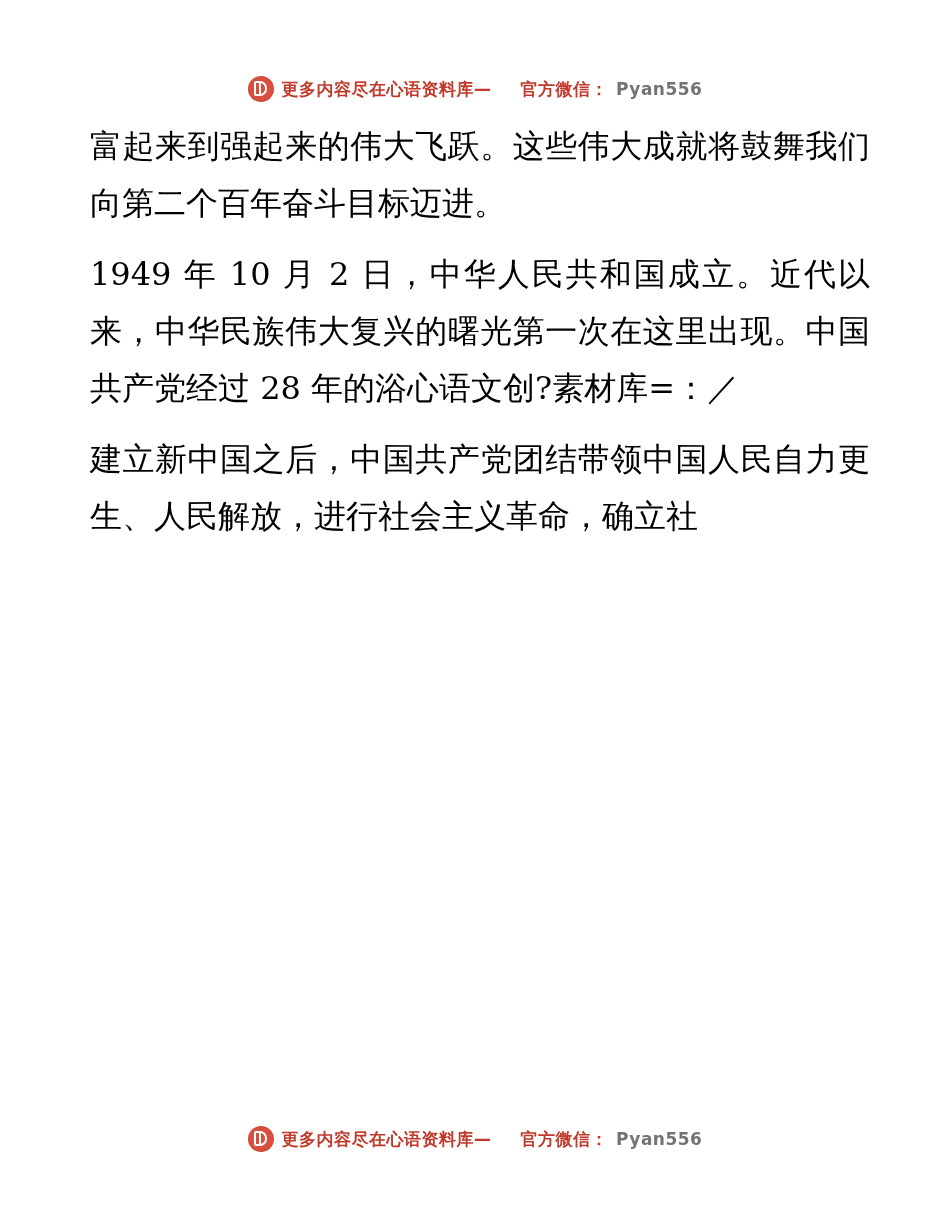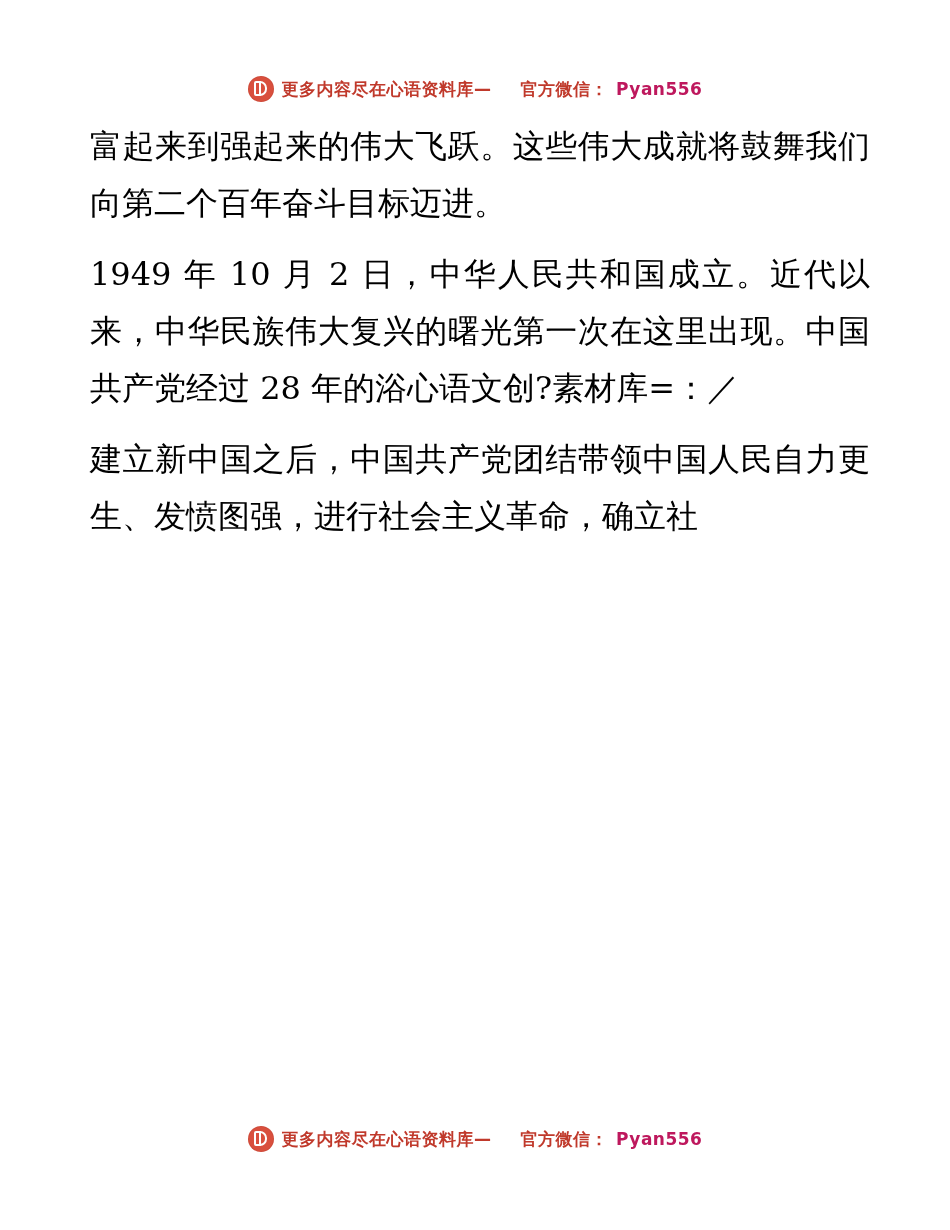--- a/index.html
+++ b/index.html
@@ -64,21 +64,21 @@
     content: "";
     position: absolute;
     left: 11px;
     top: 5px;
     width: 2px;
     height: 15px;
     background: #ffffff;
   }
   .wm-text-main { color: #c0392b; }
   .wm-text-sub { color: #c0392b; font-weight: bold; margin-left: 21px; }
-  .wm-code { color: #be185d; font-weight: bold; }
+  .wm-code { color: #737373; font-weight: bold; }
 
   
   .content {
     position: absolute;
     left: 90px;
     top: 118px;
     width: 780px;
   }
   p.para {
     margin: 0 0 14px 0;
@@ -105,21 +105,21 @@
   <div class="watermark top">
     <span class="wm-logo"></span>
     <span class="wm-text-main">更多内容尽在心语资料库—</span>
     <span class="wm-text-sub">官方微信：</span>
     <span class="wm-code">Pyan556</span>
   </div>
 
   <div class="content">
     <p class="para">富起来到强起来的伟大飞跃。这些伟大成就将鼓舞我们向第二个百年奋斗目标迈进。</p>
     <p class="para indent"> 1949 年 10 月 2 日，中华人民共和国成立。近代以来，中华民族伟大复兴的曙光第一次在这里出现。中国共产党经过 28 年的浴心语文创?素材库=：／</p>
-    <p class="para indent"> 建立新中国之后，中国共产党团结带领中国人民自力更生、发愤图强，进行社会主义革命，确立社</p>
+    <p class="para indent"> 建立新中国之后，中国共产党团结带领中国人民自力更生、人民解放，进行社会主义革命，确立社</p>
   </div>
 
   <div class="watermark bottom">
     <span class="wm-logo"></span>
     <span class="wm-text-main">更多内容尽在心语资料库—</span>
     <span class="wm-text-sub">官方微信：</span>
     <span class="wm-code">Pyan556</span>
   </div>
 
 </div>

